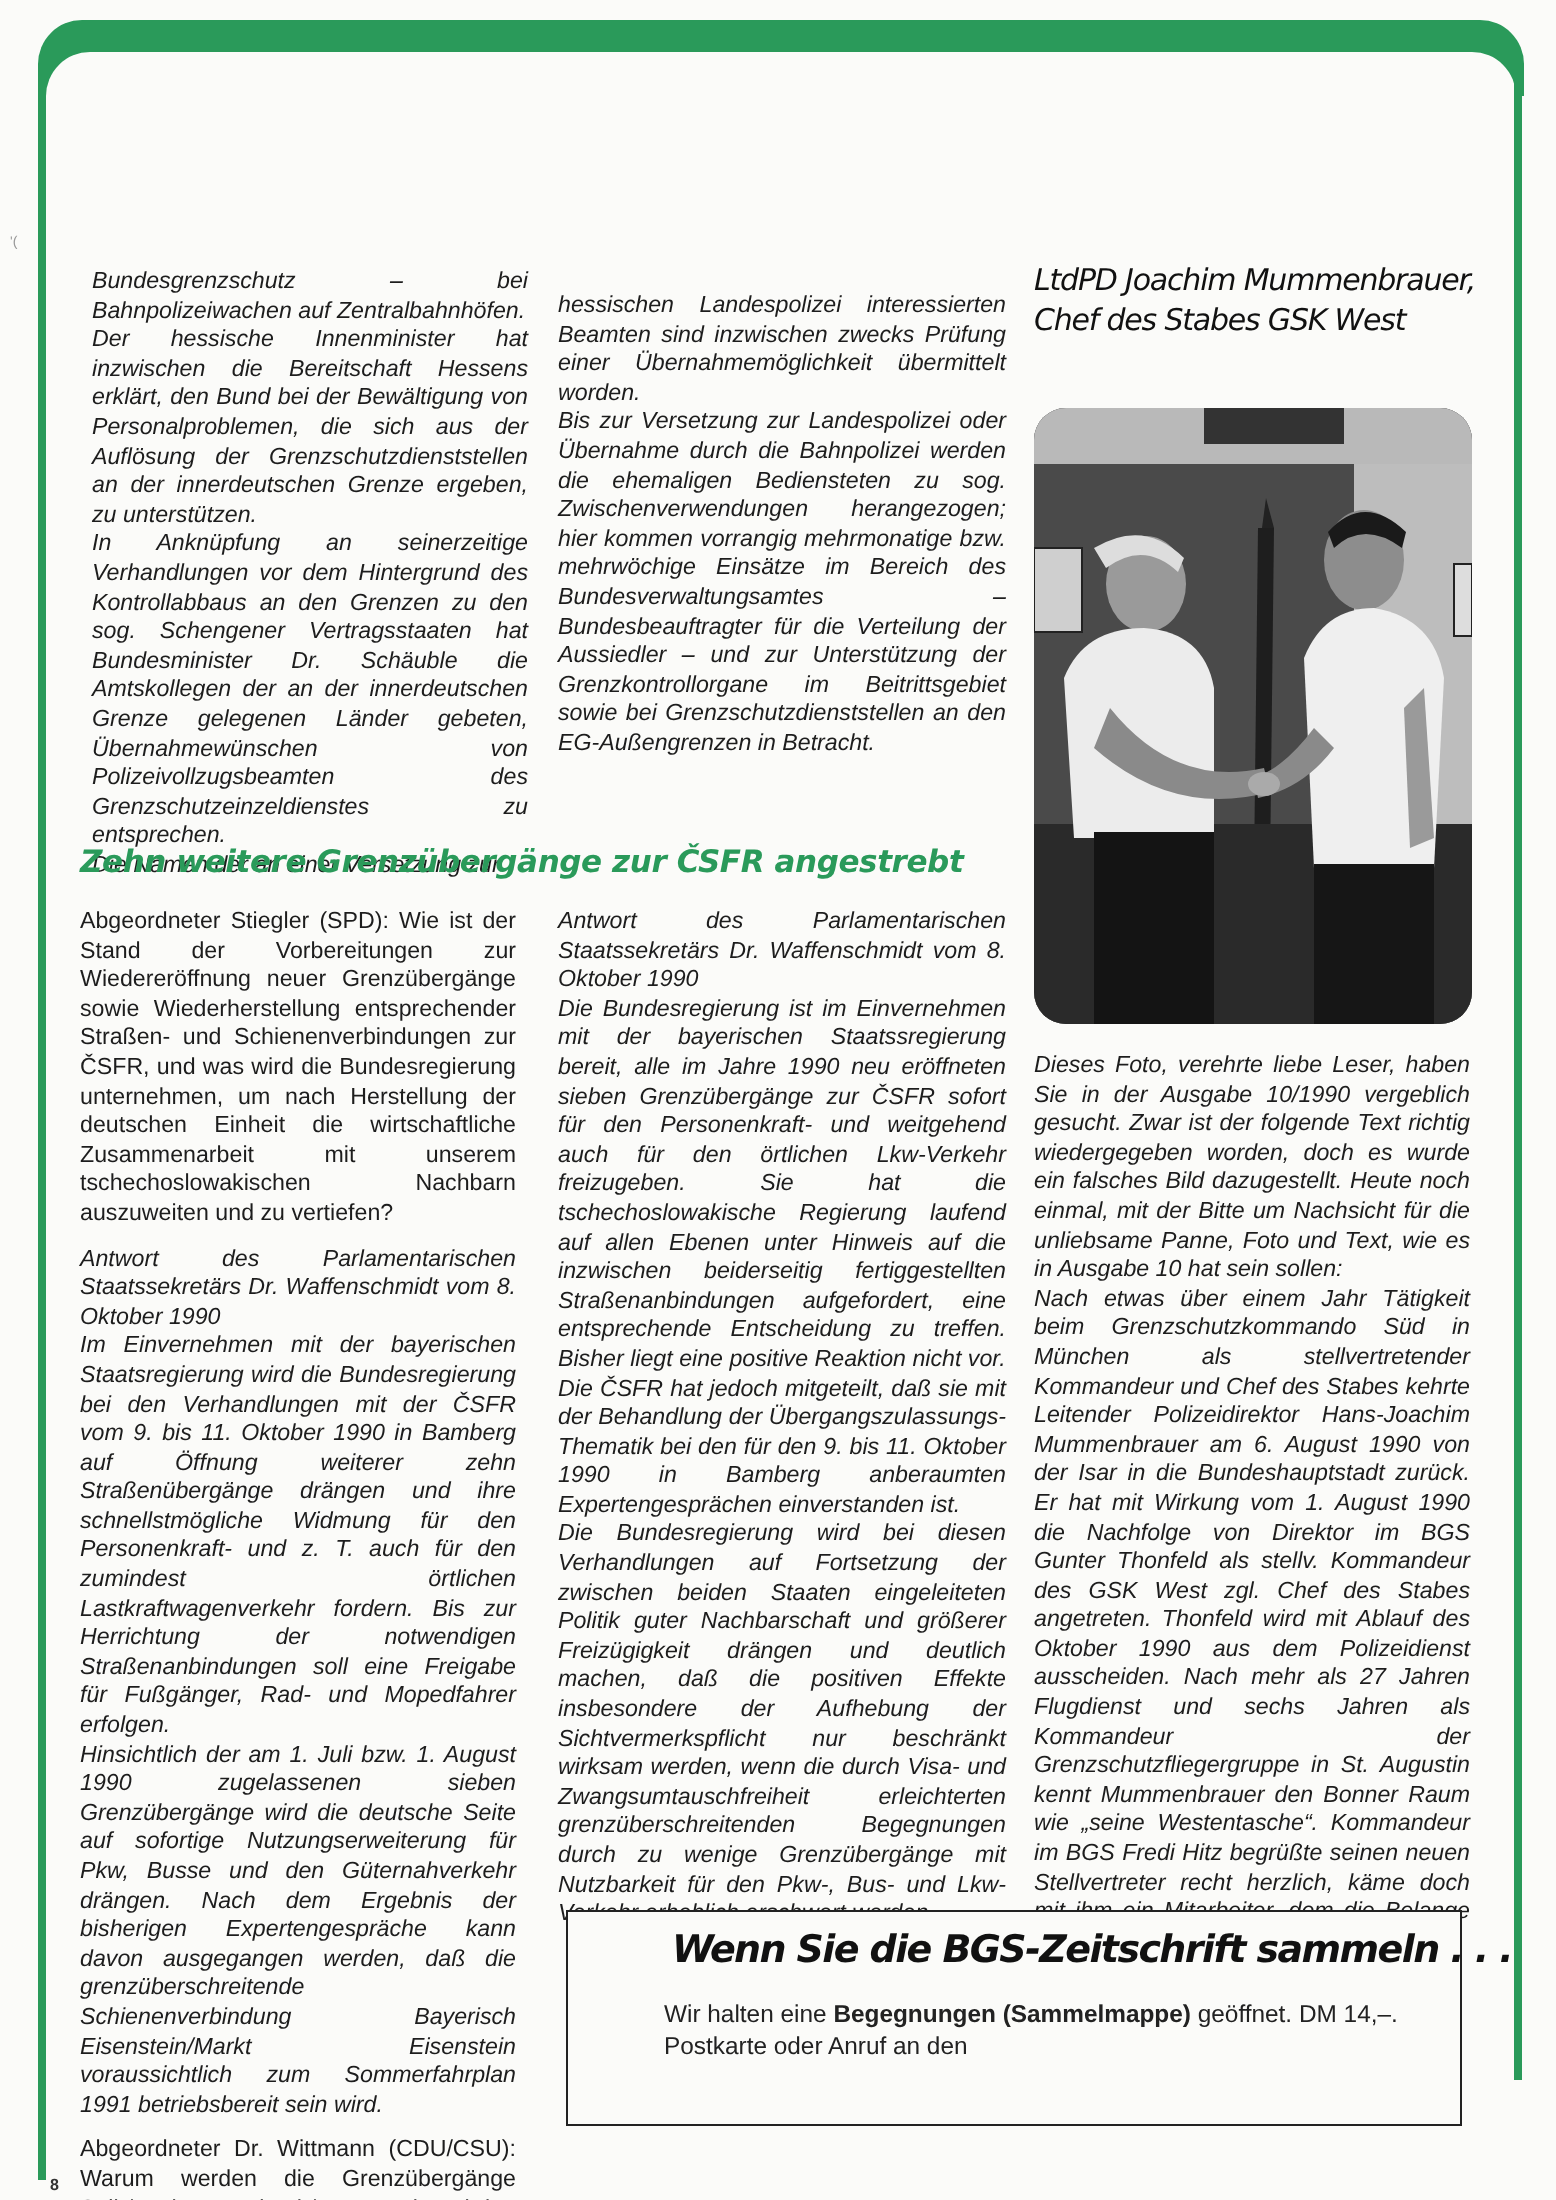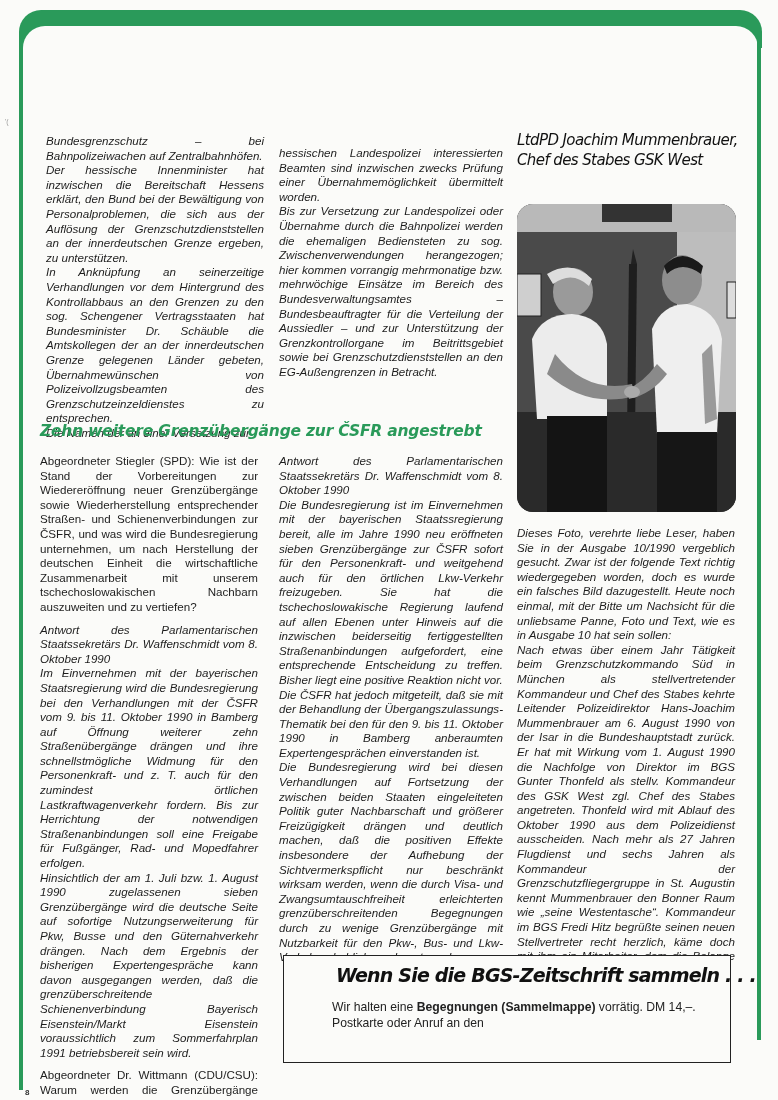--- a/index.html
+++ b/index.html
@@ -143,17 +143,17 @@
   <p>Die Bundesregierung wird bei diesen Verhandlungen auf Fortsetzung der zwischen beiden Staaten eingeleiteten Politik guter Nachbarschaft und größerer Freizügigkeit drängen und deutlich machen, daß die positiven Effekte insbesondere der Aufhebung der Sichtvermerkspflicht nur beschränkt wirksam werden, wenn die durch Visa- und Zwangsumtauschfreiheit erleichterten grenzüberschreitenden Begegnungen durch zu wenige Grenzübergänge mit Nutzbarkeit für den Pkw-, Bus- und Lkw-Verkehr erheblich erschwert werden.</p>
 </div>
 
 <div class="col col3 it">
   <p>Dieses Foto, verehrte liebe Leser, haben Sie in der Ausgabe 10/1990 vergeblich gesucht. Zwar ist der folgende Text richtig wiedergegeben worden, doch es wurde ein falsches Bild dazugestellt. Heute noch einmal, mit der Bitte um Nachsicht für die unliebsame Panne, Foto und Text, wie es in Ausgabe 10 hat sein sollen:</p>
   <p>Nach etwas über einem Jahr Tätigkeit beim Grenzschutzkommando Süd in München als stellvertretender Kommandeur und Chef des Stabes kehrte Leitender Polizeidirektor Hans-Joachim Mummenbrauer am 6. August 1990 von der Isar in die Bundeshauptstadt zurück. Er hat mit Wirkung vom 1. August 1990 die Nachfolge von Direktor im BGS Gunter Thonfeld als stellv. Kommandeur des GSK West zgl. Chef des Stabes angetreten. Thonfeld wird mit Ablauf des Oktober 1990 aus dem Polizeidienst ausscheiden. Nach mehr als 27 Jahren Flugdienst und sechs Jahren als Kommandeur der Grenzschutzfliegergruppe in St. Augustin kennt Mummenbrauer den Bonner Raum wie „seine Westentasche“. Kommandeur im BGS Fredi Hitz begrüßte seinen neuen Stellvertreter recht herzlich, käme doch mit ihm ein Mitarbeiter, dem die Belange des GSK West bestens vertraut sind</p>
 </div>
 
 <div class="ad-box">
   <div class="ad-title">Wenn Sie die BGS-Zeitschrift sammeln . . .</div>
-  <div class="ad-line ad-l1"><span>Wir halten eine </span><b>Begegnungen (Sammelmappe)</b><span> vorrätig. DM 14,–.</span></div>
+  <div class="ad-line ad-l1"><span>Wir halten eine </span><b>Begegnungen (Sammelmappe)</b><span> geöffnet. DM 14,–.</span></div>
   <div class="ad-line ad-l2">Postkarte oder Anruf an den</div>
 </div>
 
 <div class="page-number">8</div>
 
 </body></html>

